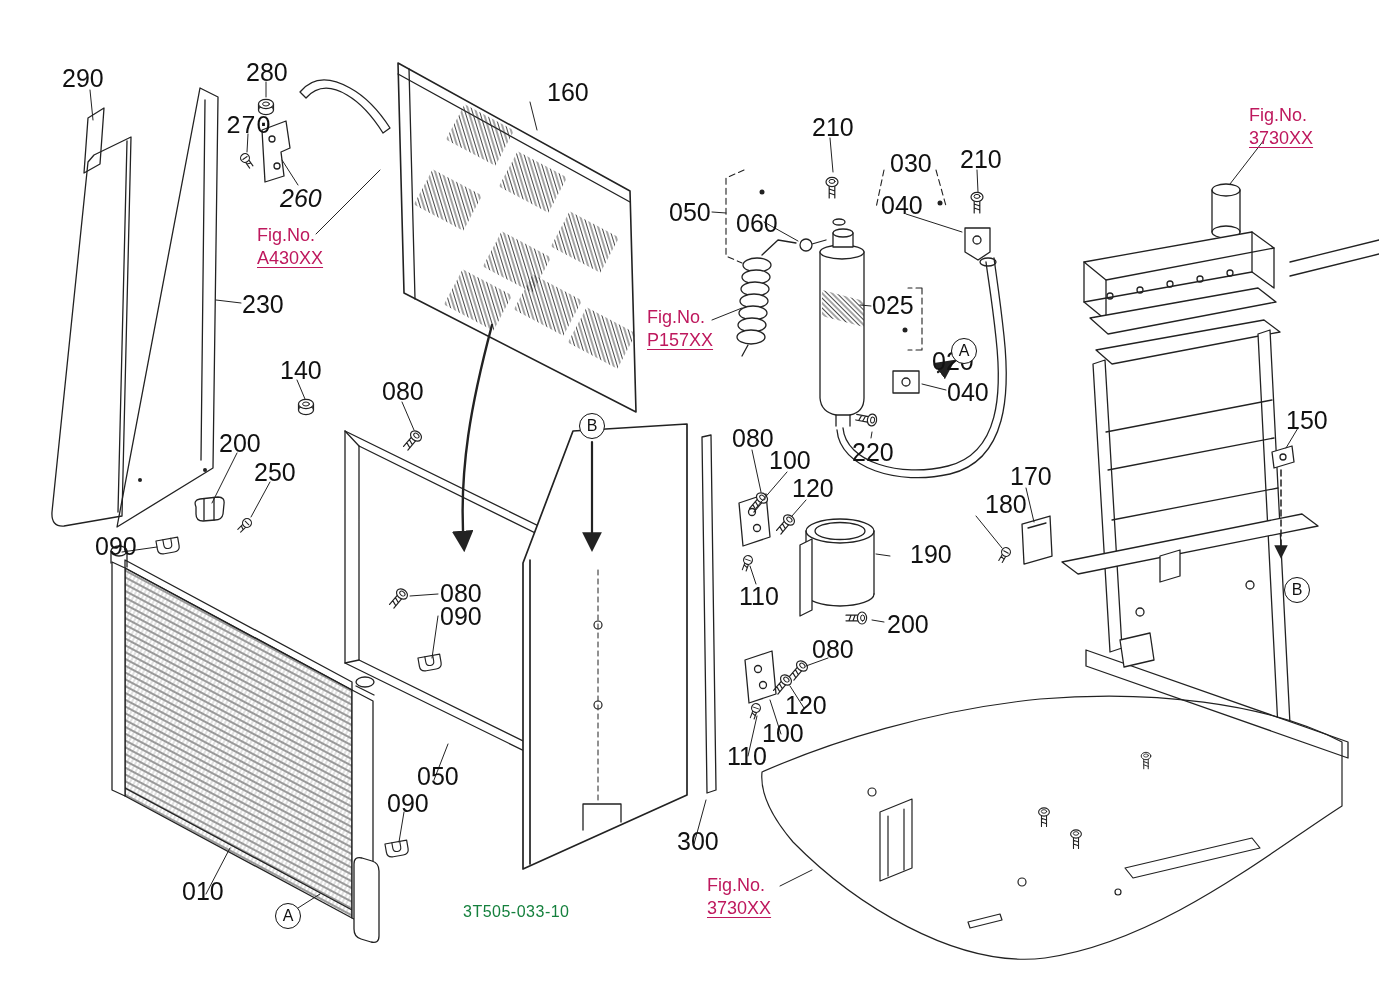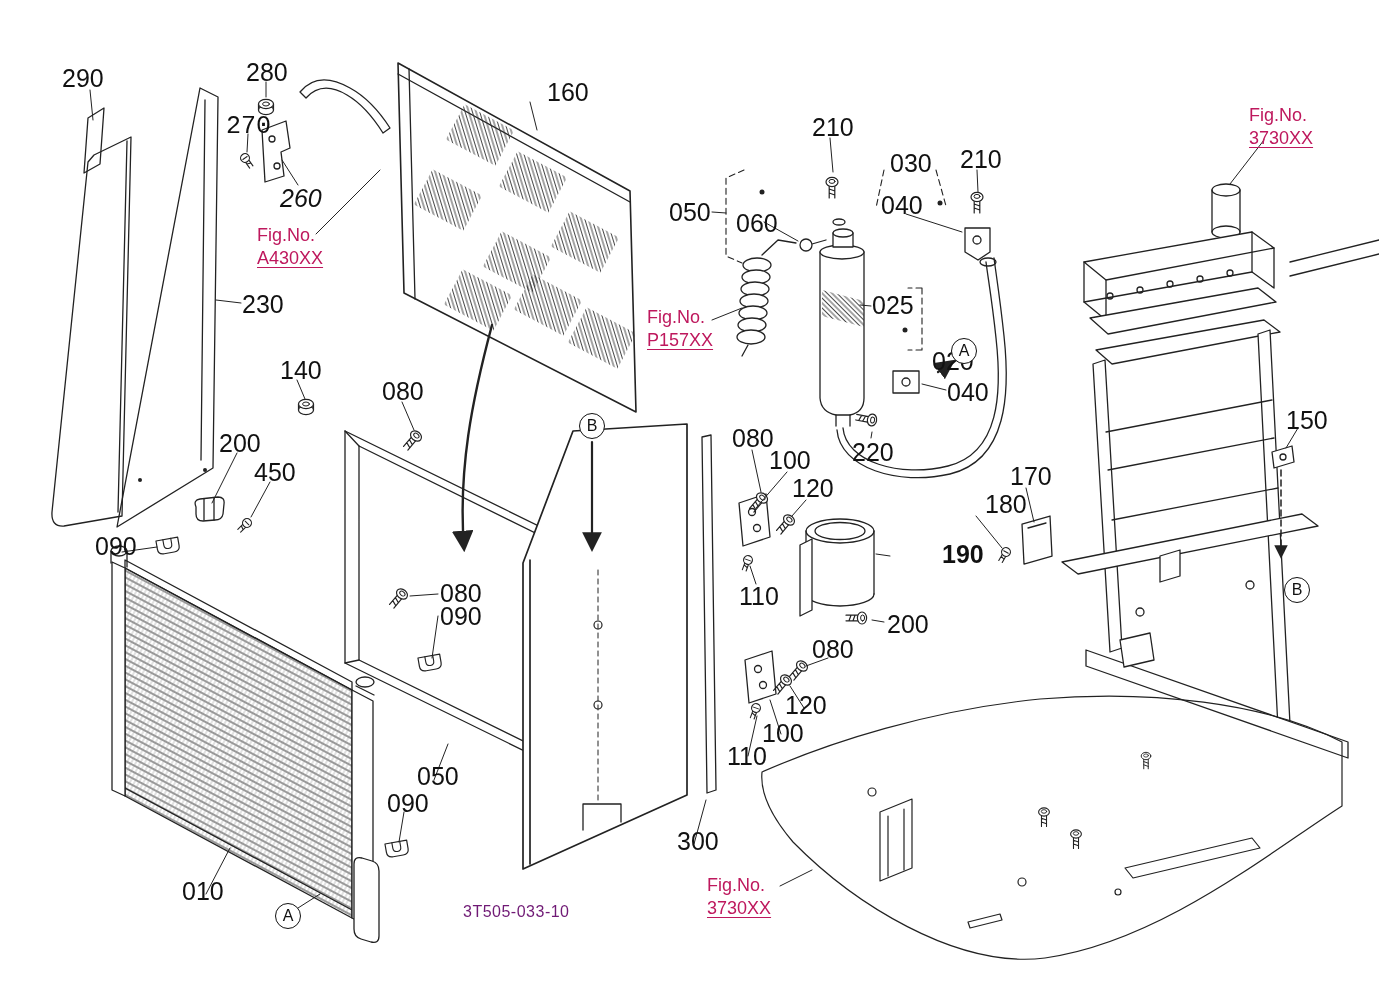--- a/index.html
+++ b/index.html
@@ -6,21 +6,21 @@
   html,body { background:#ffffff; }
   body { font-family:"Liberation Sans", sans-serif; }
   .stage { position:relative; width:1379px; height:1001px; background:#fff; overflow:hidden; }
   .stage svg { position:absolute; left:0; top:0; }
   .label-layer { position:absolute; left:0; top:0; width:100%; height:100%; }
   .part-label { position:absolute; font-size:25px; color:#111; line-height:1; white-space:nowrap; }
   .fig-ref { position:absolute; font-size:18px; color:#be185d; line-height:1.25; white-space:nowrap; }
   .fig-id { text-decoration:underline; text-underline-offset:3px;text-align:center; }
   .view-marker { position:absolute; width:26px; height:26px; border:1.6px solid #111; border-radius:50%;
                  display:flex; align-items:center; justify-content:center; font-size:16px; color:#111; background:#fff; }
-  .drawing-number { position:absolute; left:463px; top:903px; font-size:16px; color:#701a75; letter-spacing:0.5px; }
+  .drawing-number { position:absolute; left:463px; top:903px; font-size:16px; color:#15803d; letter-spacing:0.5px; }
 </style>
 </head>
 <body>
 
 <div class="stage">
 
 <svg width="1379" height="1001" viewBox="0 0 1379 1001" xmlns="http://www.w3.org/2000/svg">
   <defs>
     <marker id="arr" viewBox="0 0 10 10" refX="8" refY="5" markerWidth="9" markerHeight="9" orient="auto-start-reverse">
       <path d="M0 0 L10 5 L0 10 Z" fill="#222"></path>
@@ -321,26 +321,26 @@
       <div class="part-label" style="left: 736px; top: 211px;">060</div>
       <div class="part-label" style="left: 881px; top: 193px;">040</div>
       <div class="part-label" style="left: 872px; top: 293px;">025</div>
       <div class="part-label" style="left: 932px; top: 309px; margin-top: 40px;">020</div>
       <div class="part-label" style="left: 947px; top: 380px;">040</div>
       <div class="part-label" style="left: 852px; top: 440px;">220</div>
       <div class="part-label" style="left: 1286px; top: 408px;">150</div>
       <div class="part-label" style="left: 280px; top: 358px;">140</div>
       <div class="part-label" style="left: 382px; top: 379px;">080</div>
       <div class="part-label" style="left: 219px; top: 431px;">200</div>
-      <div class="part-label" style="left: 254px; top: 460px;">450</div>
+      <div class="part-label" style="left: 254px; top: 460px;">250</div>
       <div class="part-label" style="left: 95px; top: 534px;">090</div>
       <div class="part-label" style="left: 732px; top: 426px;">080</div>
       <div class="part-label" style="left: 769px; top: 448px;">100</div>
       <div class="part-label" style="left: 792px; top: 476px;">120</div>
-      <div class="part-label" style="left: 942px; top: 542px; font-weight: bold;">190</div>
+      <div class="part-label" style="left: 910px; top: 542px;">190</div>
       <div class="part-label" style="left: 739px; top: 584px;">110</div>
       <div class="part-label" style="left: 887px; top: 612px;">200</div>
       <div class="part-label" style="left: 1010px; top: 464px;">170</div>
       <div class="part-label" style="left: 957px; top: 492px; margin-left: 28px;">180</div>
       <div class="part-label" style="left: 440px; top: 581px;">080</div>
       <div class="part-label" style="left: 440px; top: 604px;">090</div>
       <div class="part-label" style="left: 812px; top: 637px;">080</div>
       <div class="part-label" style="left: 785px; top: 693px;">120</div>
       <div class="part-label" style="left: 762px; top: 721px;">100</div>
       <div class="part-label" style="left: 727px; top: 744px;">110</div>

